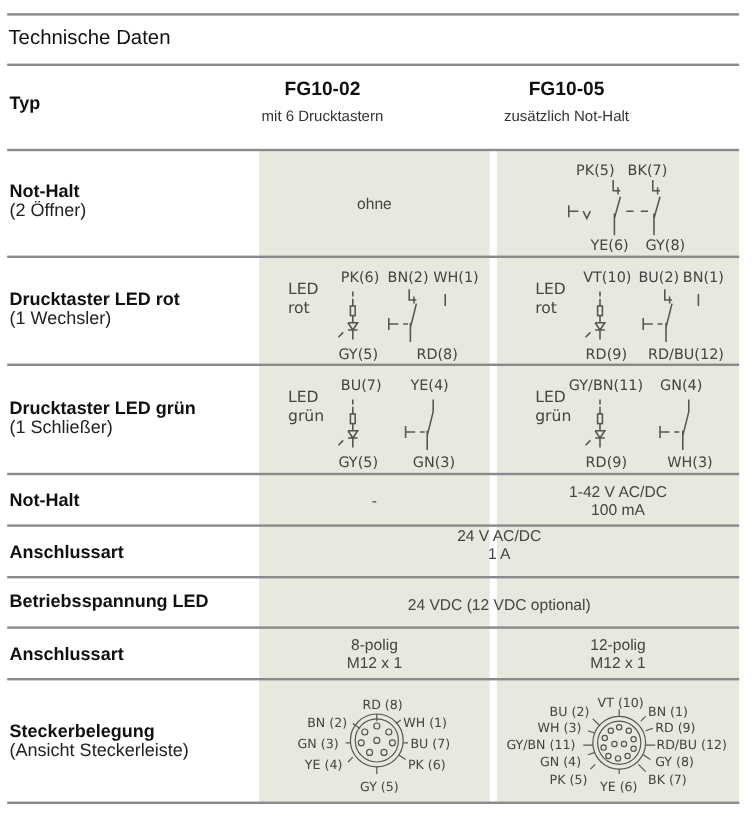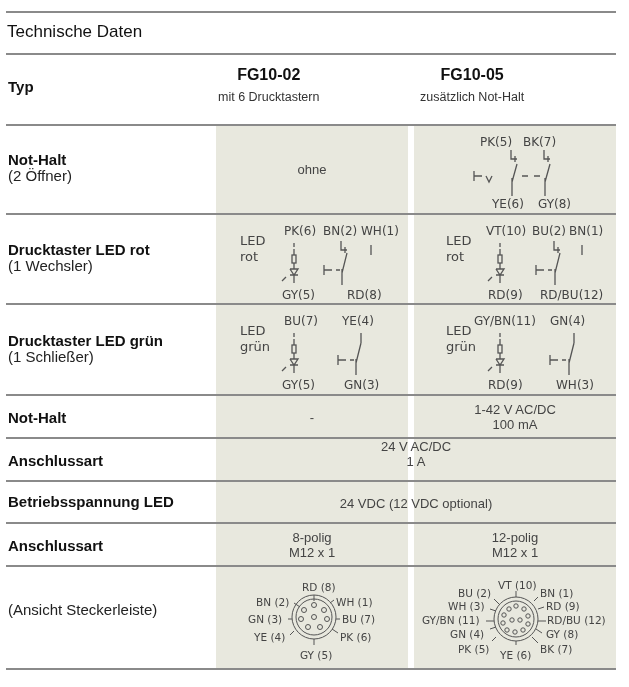--- a/index.html
+++ b/index.html
@@ -164,20 +164,21 @@
   <div>8-polig</div>
   <div>M12 x 1</div>
 </div>
 <div class="cell" style="left:414px;top:524px;width:202px;height:42px;">
   <div>12-polig</div>
   <div>M12 x 1</div>
 </div>
 <div class="hr" style="top:565px"></div>
 
 <div class="lbl" style="top:602px;">
+  <b>Steckerbelegung</b>
   <span>(Ansicht Steckerleiste)</span>
 </div>
 <svg style="position:absolute;left:216px;top:567px;" width="192" height="102">
   <g stroke="#555" stroke-width="1" fill="none">
     <circle cx="98" cy="50" r="22"></circle>
       <circle cx="98" cy="50" r="18"></circle>
     <circle cx="98" cy="38" r="2.5"></circle>
       <circle cx="108" cy="43" r="2.5"></circle>
       <circle cx="111" cy="52" r="2.5"></circle>
     <circle cx="104" cy="60" r="2.5"></circle>

